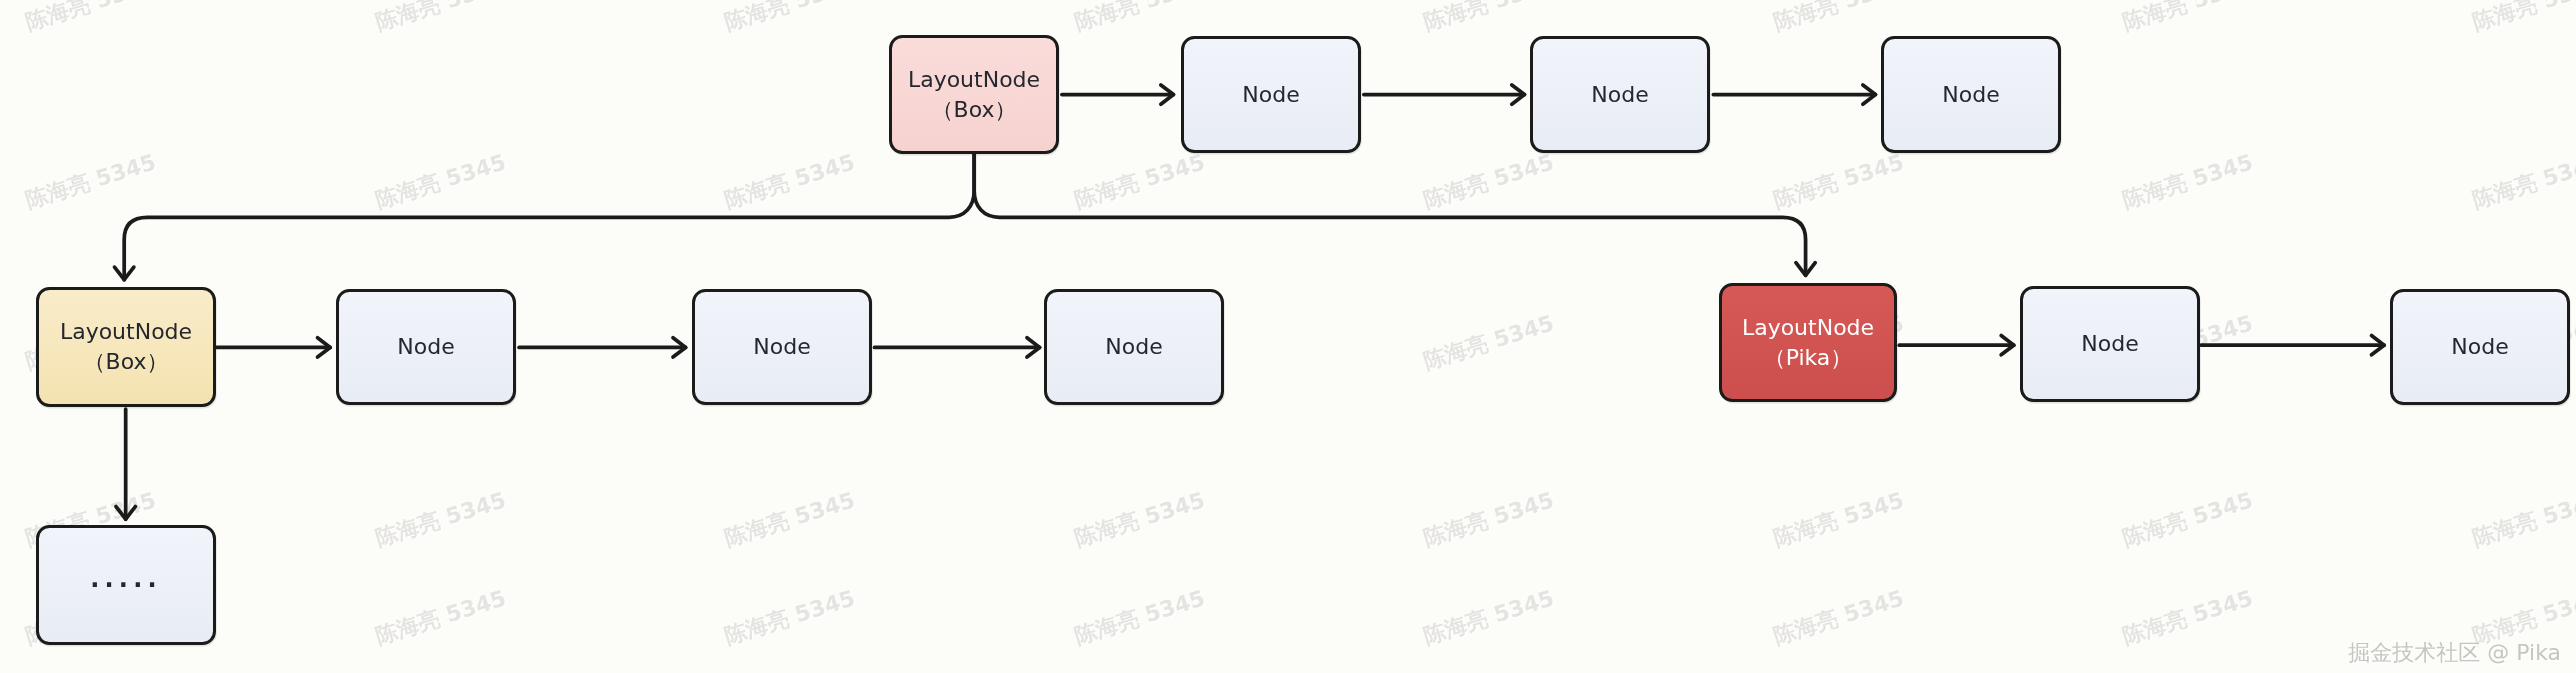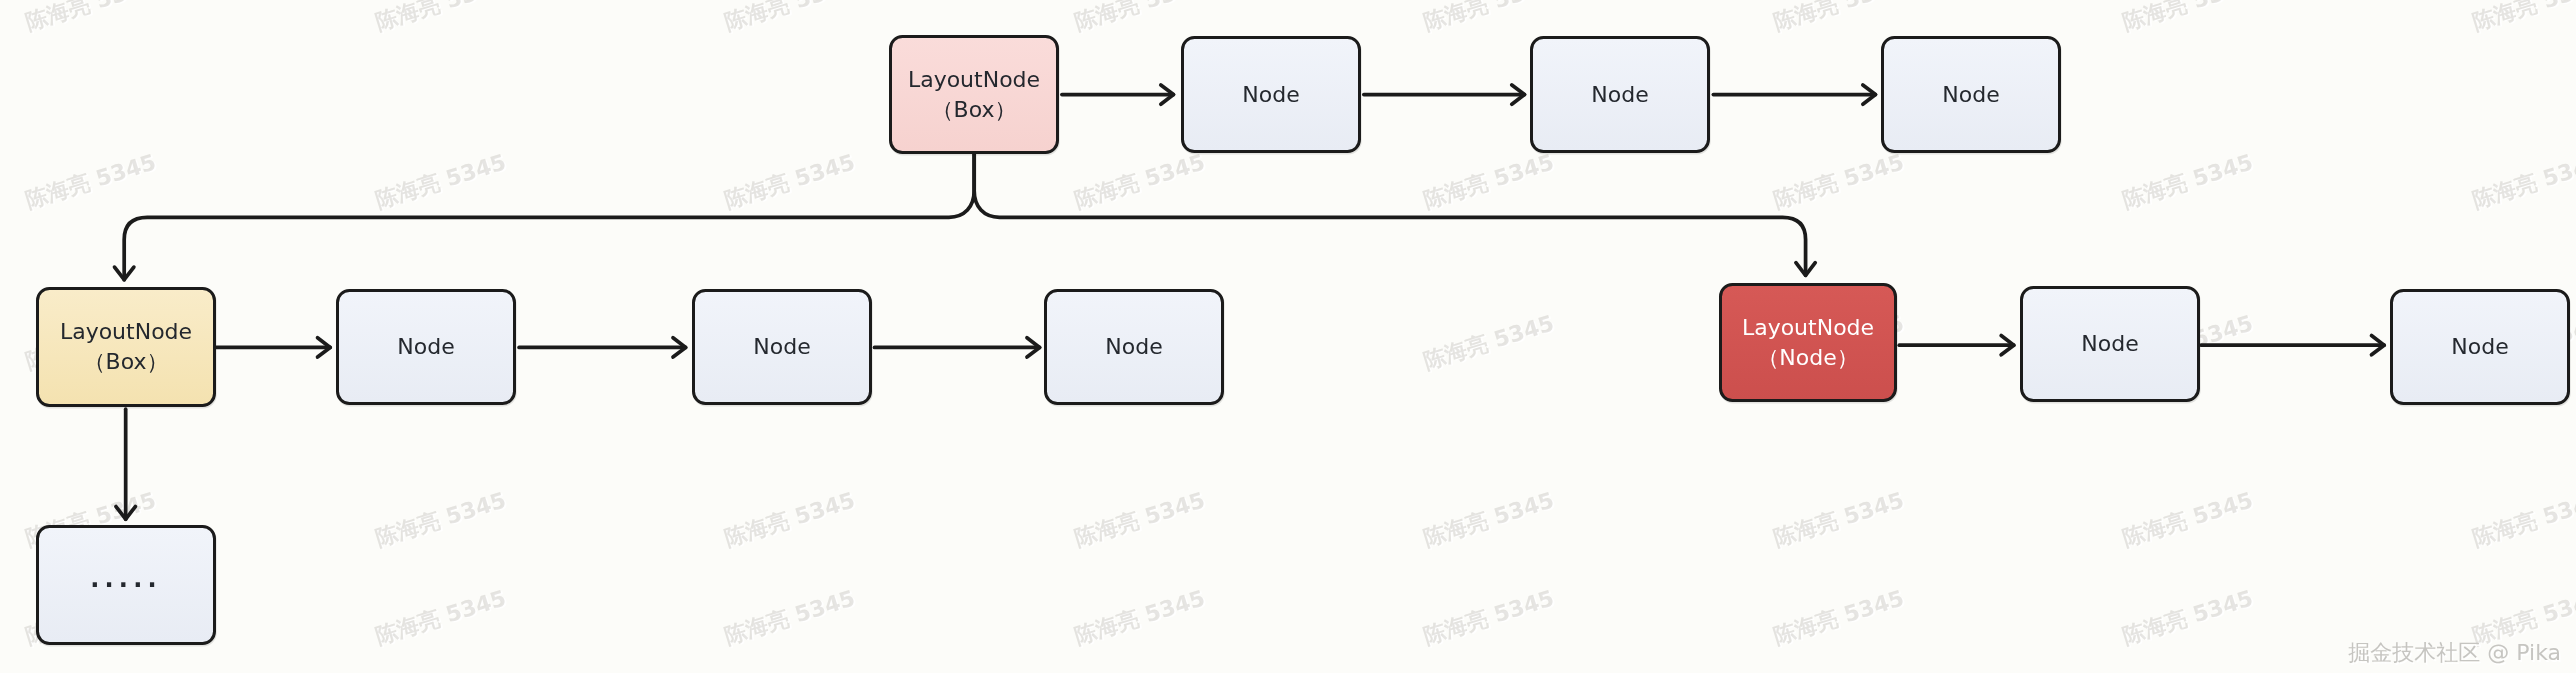--- a/index.html
+++ b/index.html
@@ -156,21 +156,21 @@
   </div>
   <div class="node" style="left:692px; top:289px; width:180px; height:116px;">
     <div class="lbl">Node</div>
   </div>
   <div class="node" style="left:1044px; top:289px; width:180px; height:116px;">
     <div class="lbl">Node</div>
   </div>
 
   <div class="node kind-text" style="left:1719px; top:283px; width:178px; height:119px;">
     <div class="lbl">LayoutNode</div>
-    <div class="lbl">（Node）</div>
+    <div class="lbl">（Pika）</div>
   </div>
 
   <div class="node" style="left:2020px; top:286px; width:180px; height:116px;">
     <div class="lbl">Node</div>
   </div>
   <div class="node" style="left:2390px; top:289px; width:180px; height:116px;">
     <div class="lbl">Node</div>
   </div>
 
   <div class="node kind-ellipsis" style="left:36px; top:525px; width:180px; height:120px;">

